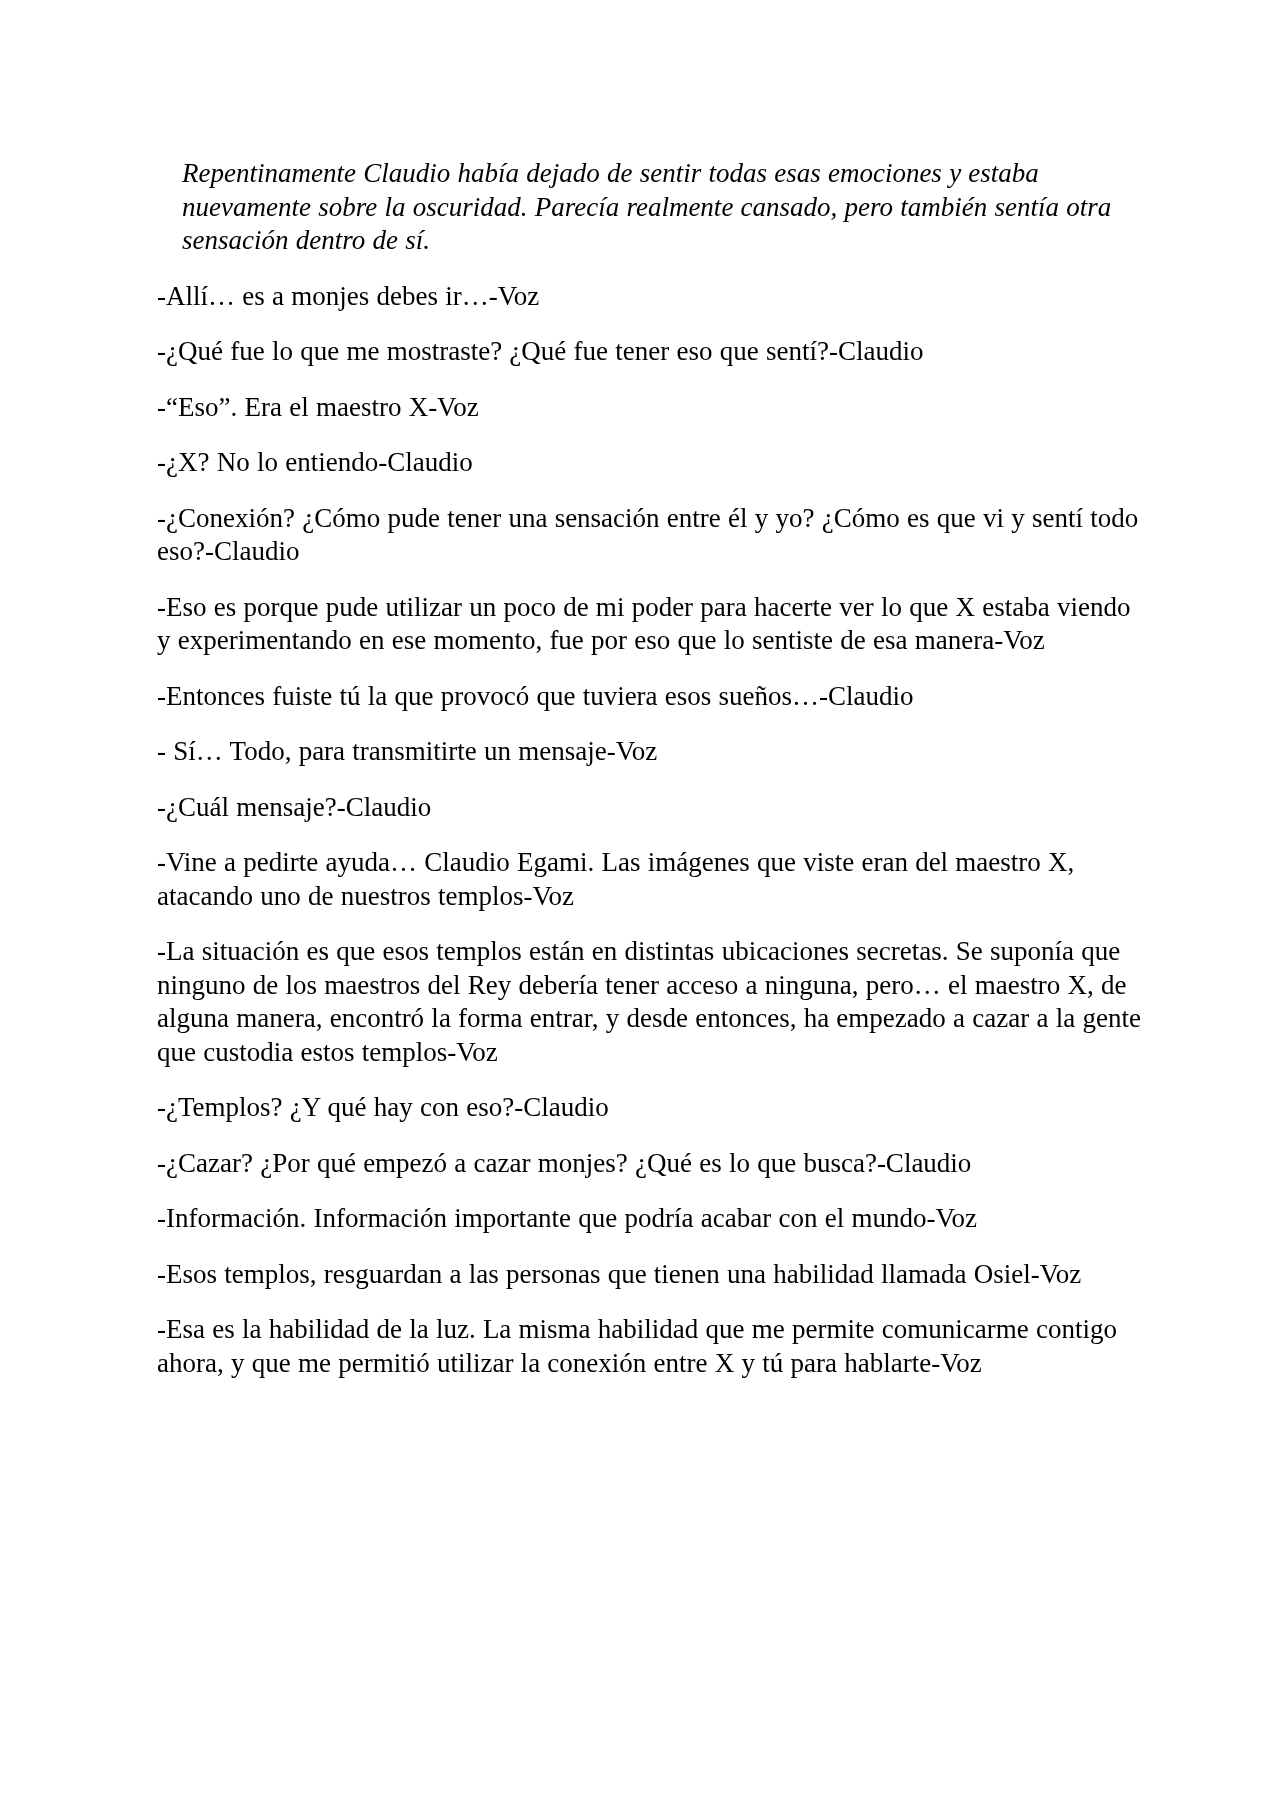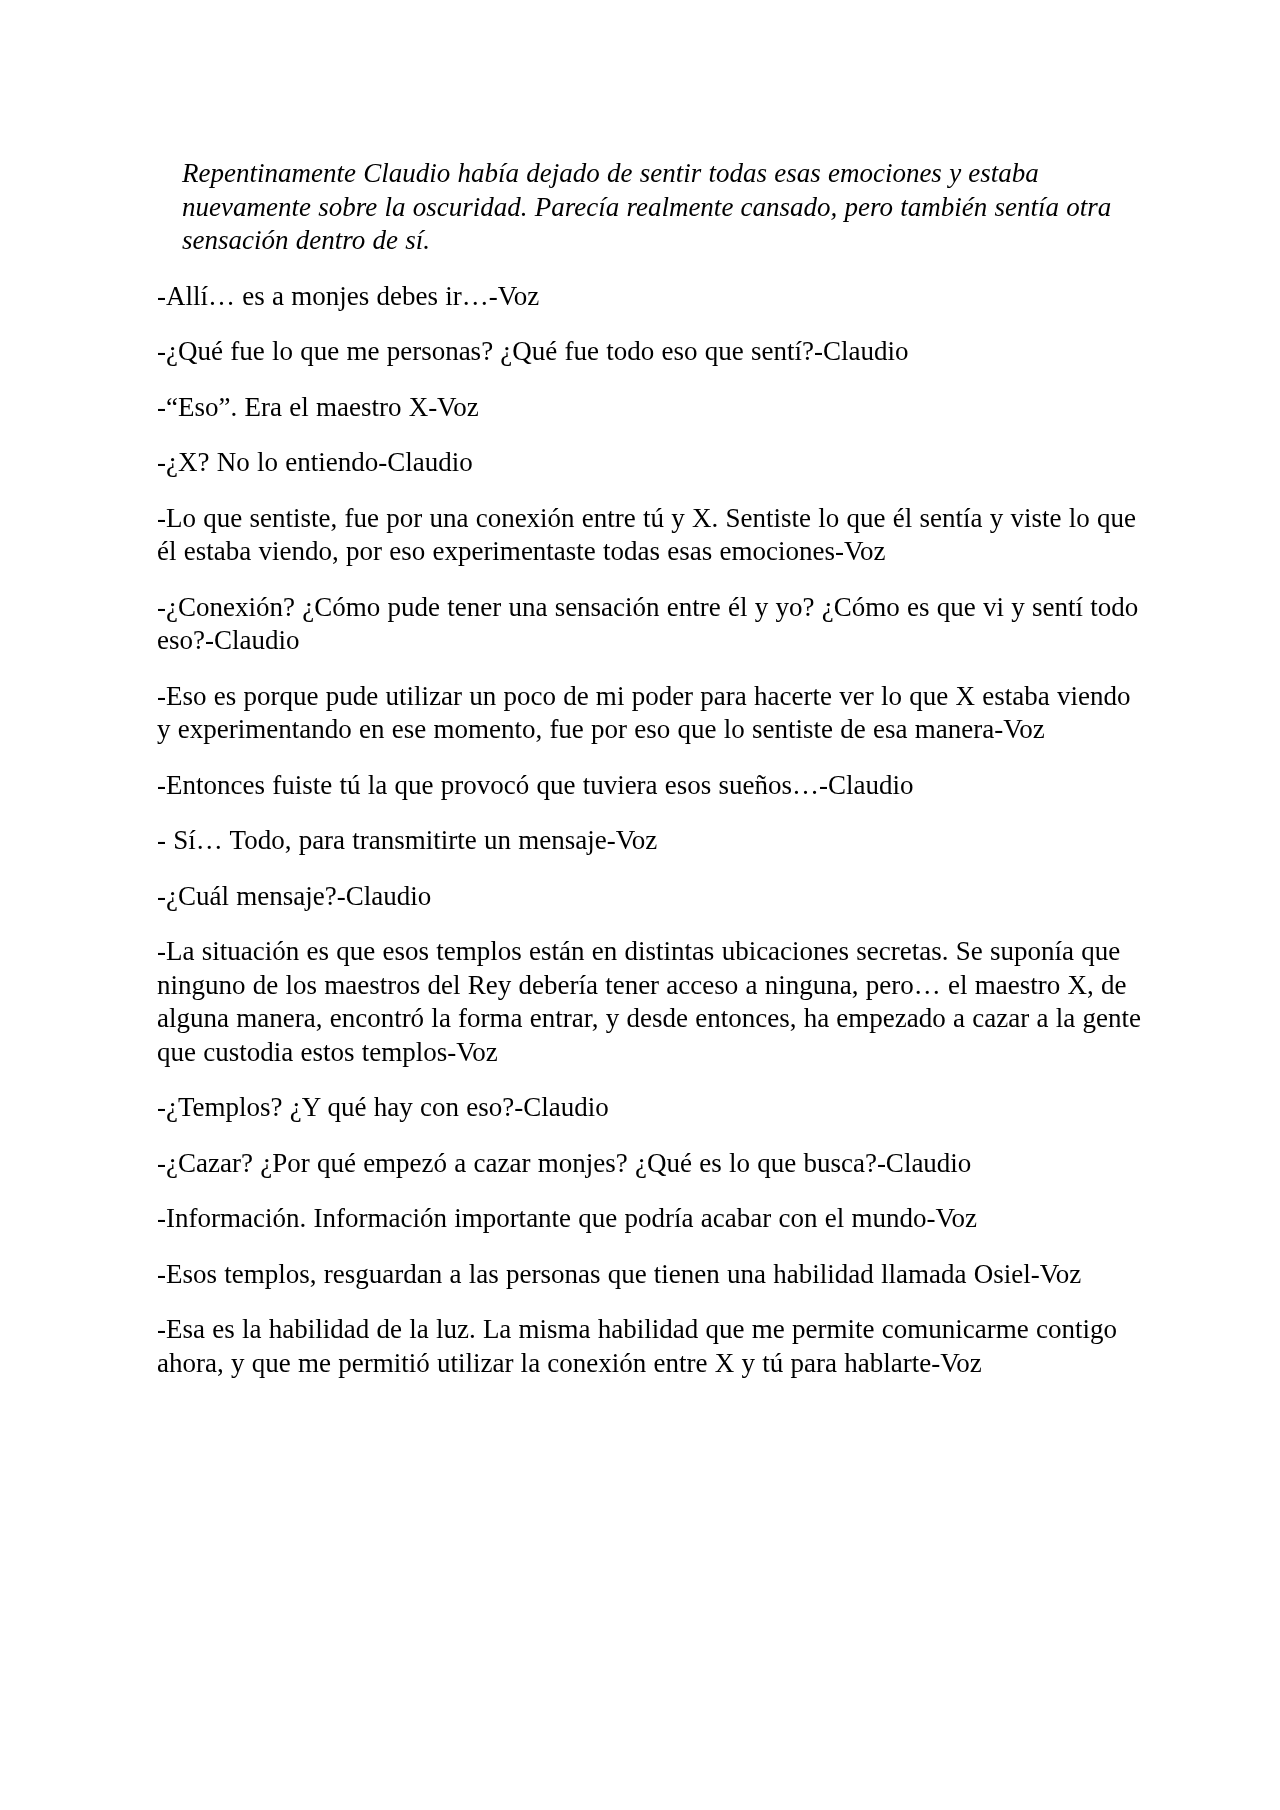--- a/index.html
+++ b/index.html
@@ -36,29 +36,29 @@
     padding-left: 25px;
   }
 </style>
 </head>
 <body>
 
 <div class="page">
   <div class="text-block" id="doc-body">
       <p class="para italic">Repentinamente Claudio había dejado de sentir todas esas emociones y estaba nuevamente sobre la oscuridad. Parecía realmente cansado, pero también sentía otra sensación dentro de sí.</p>
       <p class="para">-Allí… es a monjes debes ir…-Voz</p>
-      <p class="para">-¿Qué fue lo que me personas? ¿Qué fue todo eso que sentí?-Claudio</p>
+      <p class="para">-¿Qué fue lo que me mostraste? ¿Qué fue tener eso que sentí?-Claudio</p>
       <p class="para">-“Eso”. Era el maestro X-Voz</p>
       <p class="para">-¿X? No lo entiendo-Claudio</p>
-      <p class="para">-Lo que sentiste, fue por una conexión entre tú y X. Sentiste lo que él sentía y viste lo que él estaba viendo, por eso experimentaste todas esas emociones-Voz</p>
       <p class="para">-¿Conexión? ¿Cómo pude tener una sensación entre él y yo? ¿Cómo es que vi y sentí todo eso?-Claudio</p>
       <p class="para">-Eso es porque pude utilizar un poco de mi poder para hacerte ver lo que X estaba viendo y experimentando en ese momento, fue por eso que lo sentiste de esa manera-Voz</p>
       <p class="para">-Entonces fuiste tú la que provocó que tuviera esos sueños…-Claudio</p>
       <p class="para">- Sí… Todo, para transmitirte un mensaje-Voz</p>
       <p class="para">-¿Cuál mensaje?-Claudio</p>
+      <p class="para">-Vine a pedirte ayuda… Claudio Egami. Las imágenes que viste eran del maestro X, atacando uno de nuestros templos-Voz</p>
       <p class="para">-La situación es que esos templos están en distintas ubicaciones secretas. Se suponía que ninguno de los maestros del Rey debería tener acceso a ninguna, pero… el maestro X, de alguna manera, encontró la forma entrar, y desde entonces, ha empezado a cazar a la gente que custodia estos templos-Voz</p>
       <p class="para">-¿Templos? ¿Y qué hay con eso?-Claudio</p>
       <p class="para">-¿Cazar? ¿Por qué empezó a cazar monjes? ¿Qué es lo que busca?-Claudio</p>
       <p class="para">-Información. Información importante que podría acabar con el mundo-Voz</p>
       <p class="para">-Esos templos, resguardan a las personas que tienen una habilidad llamada Osiel-Voz</p>
       <p class="para">-Esa es la habilidad de la luz. La misma habilidad que me permite comunicarme contigo ahora, y que me permitió utilizar la conexión entre X y tú para hablarte-Voz</p>
     </div>
 </div>
 
 </body></html>

